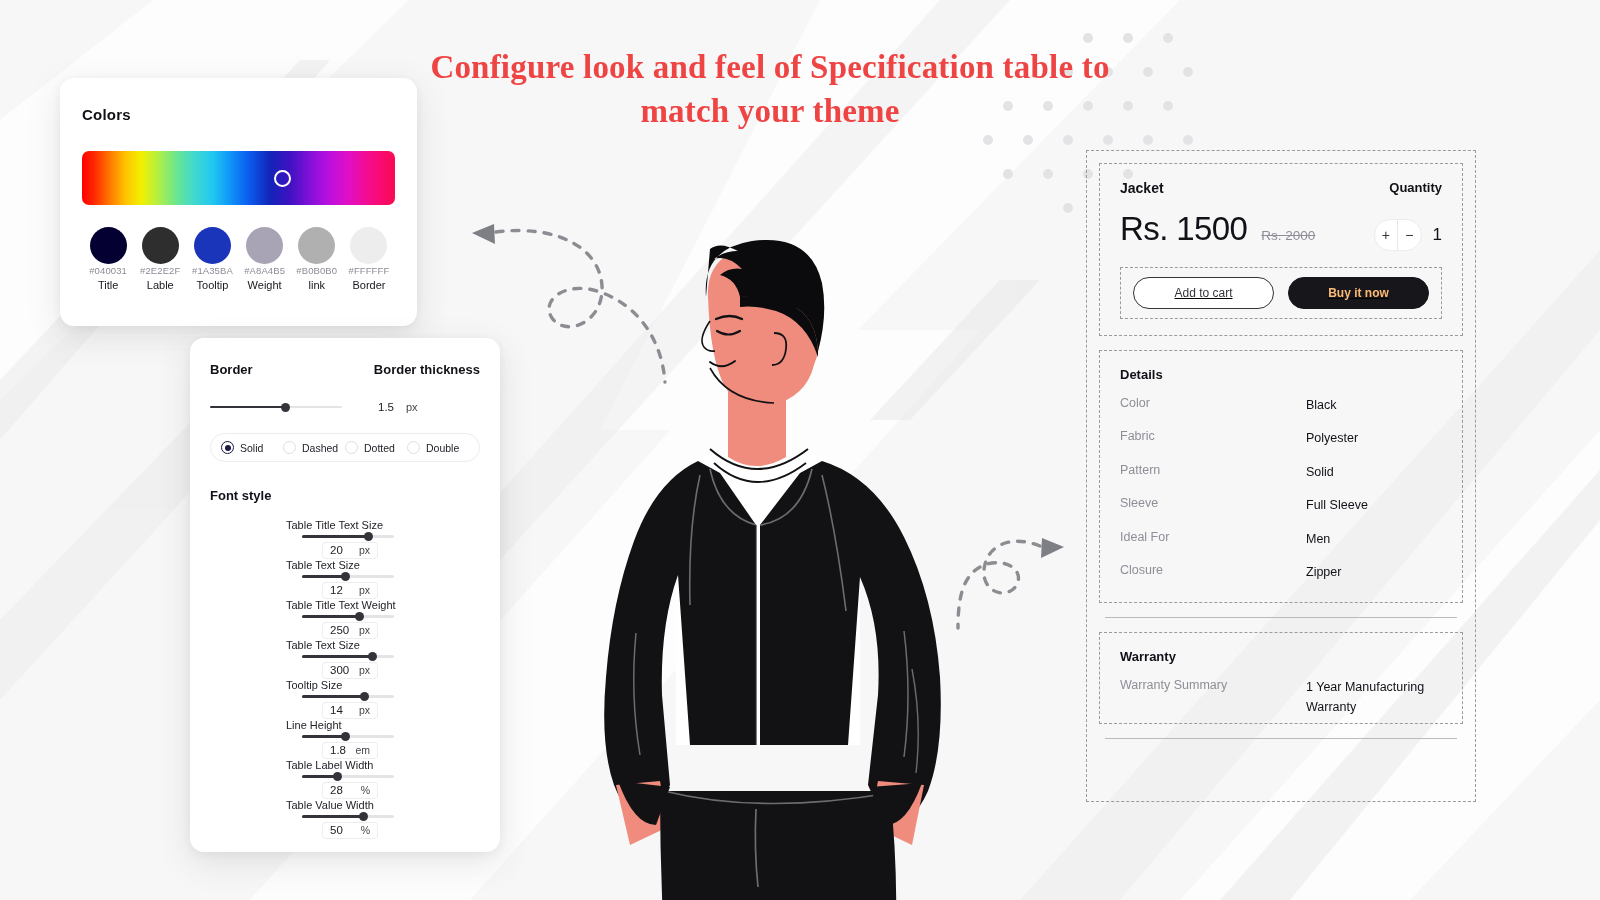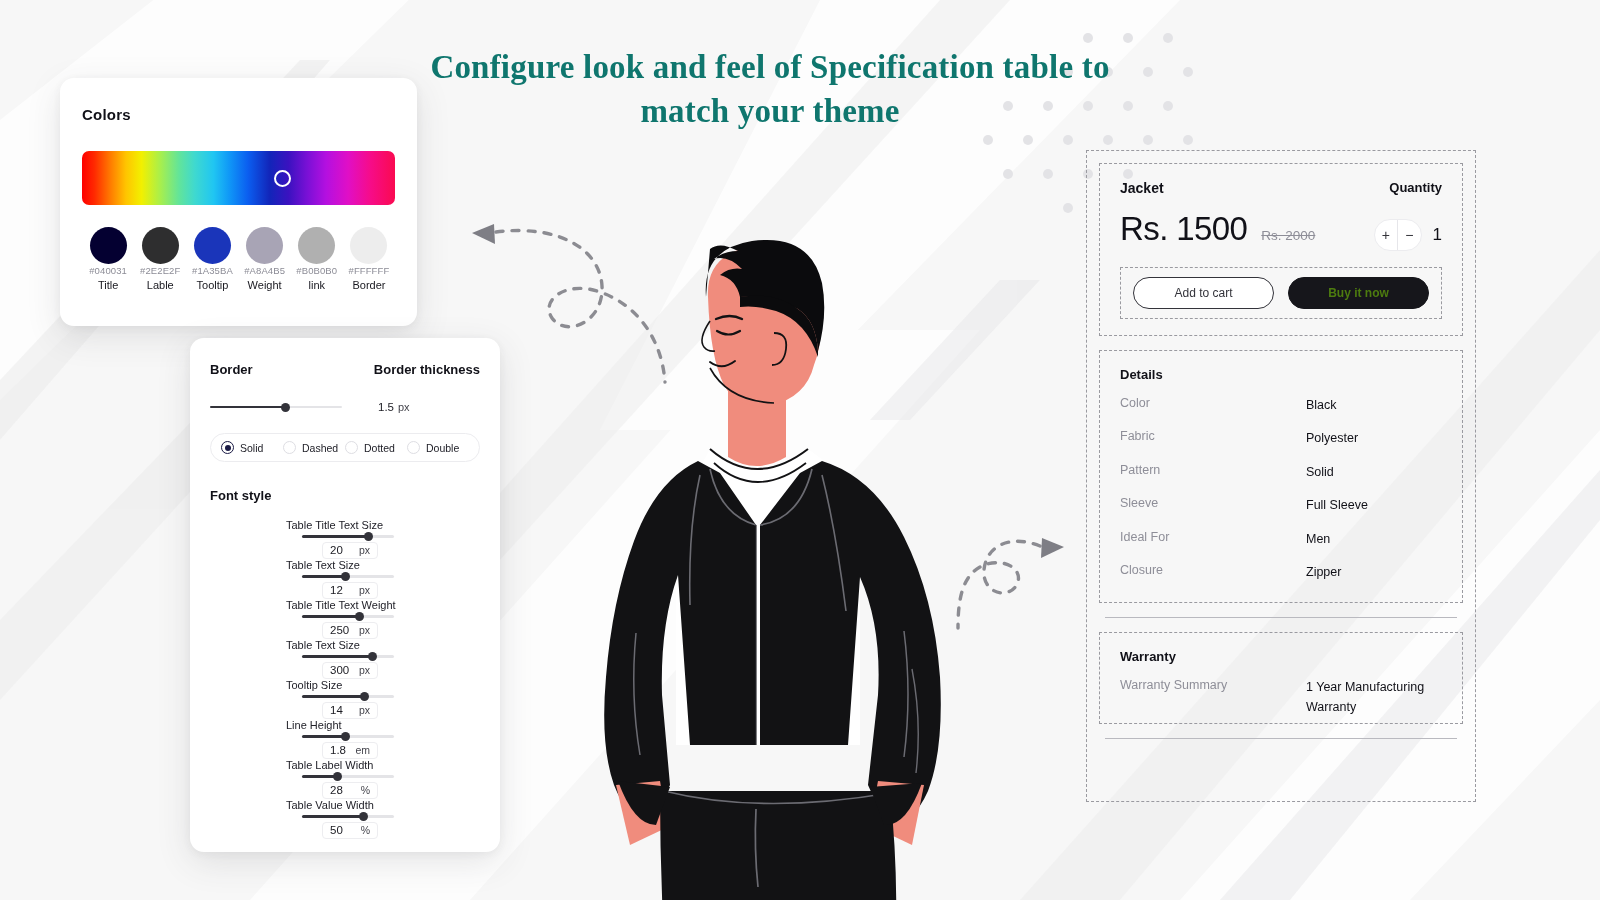--- a/index.html
+++ b/index.html
@@ -17,21 +17,21 @@
 
   
   .headline {
     position: absolute;
     left: 420px; top: 46px; width: 700px;
     text-align: center;
     font-family: "Liberation Serif", serif;
     font-weight: bold;
     font-size: 33px;
     line-height: 1.32;
-    color: #0f766e;
+    color: #ef4444;
     letter-spacing: 0.2px;
     z-index: 6;
   }
 
   
   .arrow-layer { position: absolute; inset: 0; z-index: 5; pointer-events: none; }
 
   
   #illustration { position: absolute; left: 560px; top: 225px; z-index: 4; }
 
@@ -139,29 +139,29 @@
   .qty-ctrl { display: flex; align-items: center; gap: 11px; }
   .qty-pill {
     width: 48px; height: 32px; border-radius: 18px;
     border: 1px solid #ececef; background: #fff;
     display: flex; align-items: stretch; overflow: hidden;
   }
   .qty-btn { flex: 1; display: flex; align-items: center; justify-content: center; font-size: 14px; color: #33333a; }
   .qty-sep { width: 1px; background: #e6e6ea; }
   .qty-value { font-size: 17px; color: #111118; }
 
-  .cta-box { border: 1.4px dashed #9a9aa0; margin-top: 16px; padding: 9px 12px; display: flex; gap: 14px; }
+  .cta-box { border: 1.4px dashed #9a9aa0; margin-top: 16px; padding: 9px 12px; display: flex; gap: 14px; text-decoration: underline; }
   .btn-outline {
     flex: 1; height: 32px; border-radius: 18px; border: 1px solid #33333a;
     background: #fff; color: #33333a; font-size: 12px;
     display: flex; align-items: center; justify-content: center;
   }
   .btn-solid {
     flex: 1; height: 32px; border-radius: 18px; border: 1px solid #16161b;
-    background: #16161b; color: #4d7c0f; font-size: 12px; font-weight: bold;
+    background: #16161b; color: #fdba74; font-size: 12px; font-weight: bold;
     display: flex; align-items: center; justify-content: center;
   }
 
   .sec-title { font-size: 13px; font-weight: bold; color: #111118; }
   .kv { display: flex; margin-top: 14px; }
   .kv-k { width: 186px; font-size: 12.5px; color: #8e8e98; }
   .kv-v { font-size: 12.5px; color: #111118; line-height: 1.55; }
 
   .hr { height: 1px; background: #b9b9bf; margin: 14px 6px; }
   .read-more { font-size: 12.5px; font-weight: bold; color: #111118; }
@@ -344,21 +344,21 @@
     <div class="head-label">Border</div>
     <div class="head-label">Border thickness</div>
   </div>
 
   <div class="thickness-row">
     <div class="track" style="width:132px">
       <div class="track-bg"></div>
       <div class="track-fill" style="width:57%"></div>
       <div class="track-knob" style="left:57%"></div>
     </div>
-    <div style="margin-left:36px;display:flex;gap:4px;align-items:flex-end">
+    <div style="margin-left:36px;display:flex;gap:12px;align-items:flex-end">
       <span class="val-text">1.5</span>
       <span class="unit-text">px</span>
     </div>
   </div>
 
   <div class="radio-pill">
     <div class="radio-item">
       <span class="radio-o on"></span>
       <span class="radio-label">Solid</span>
     </div>

